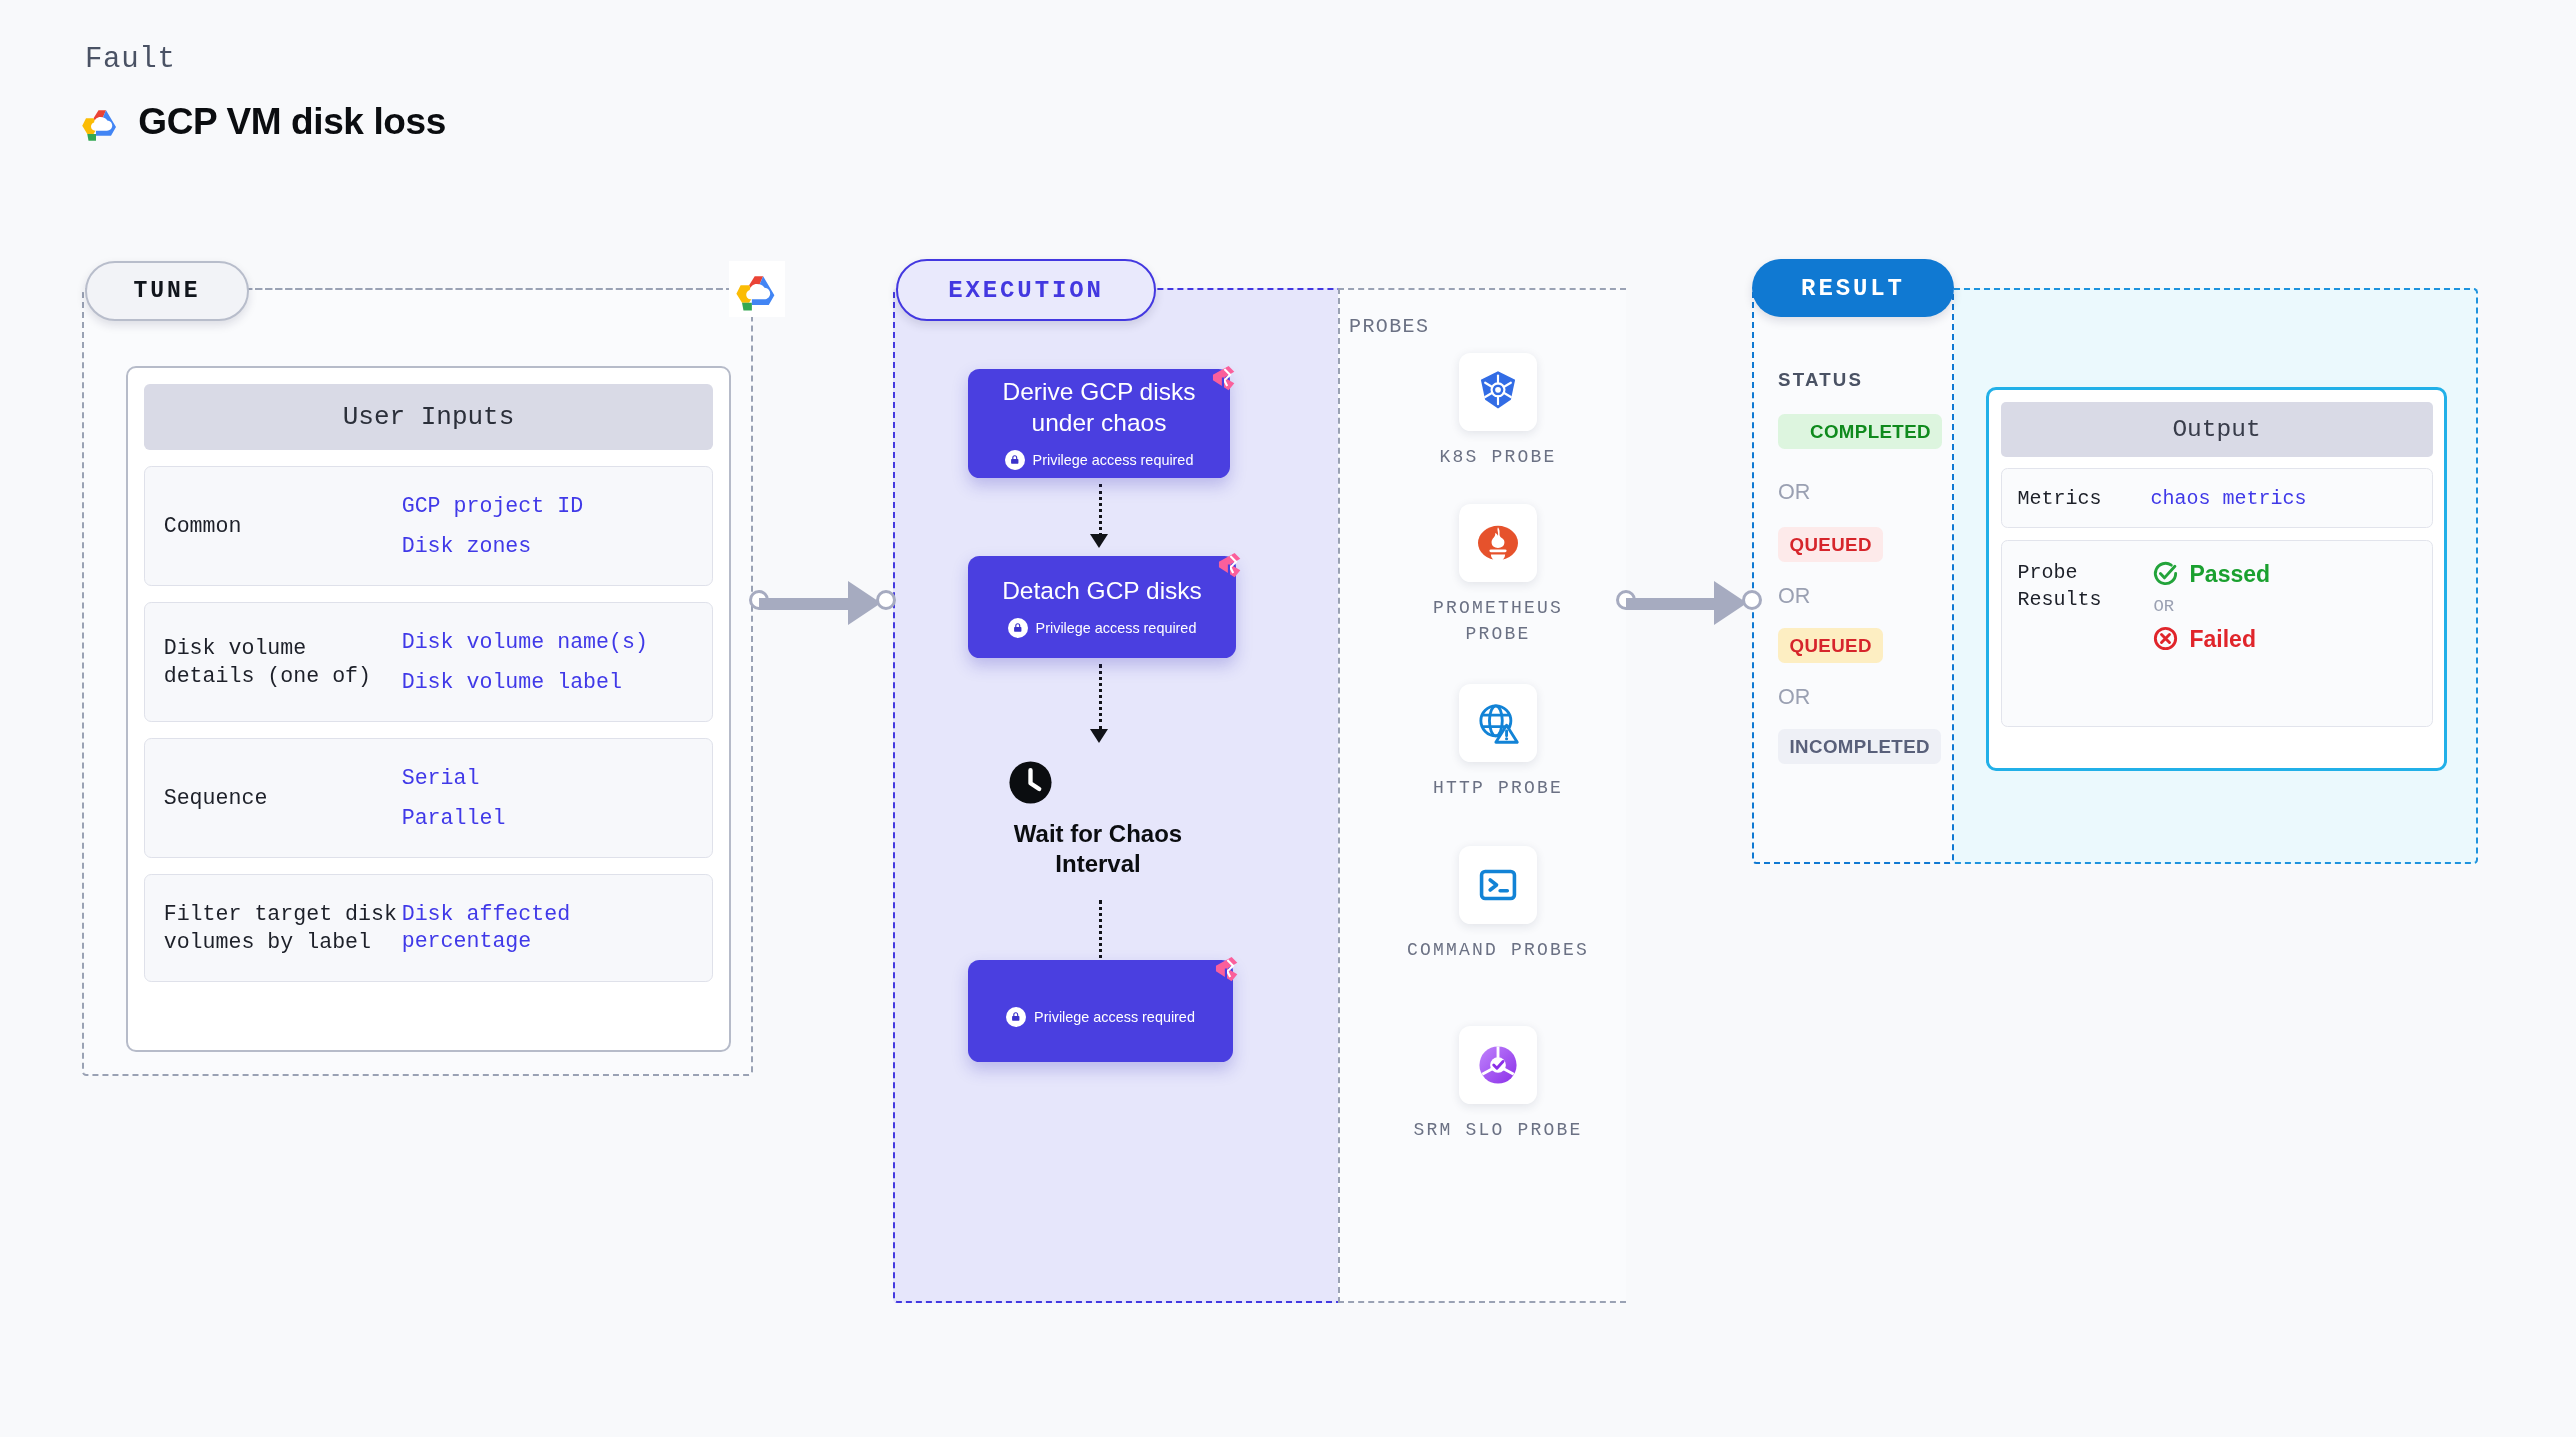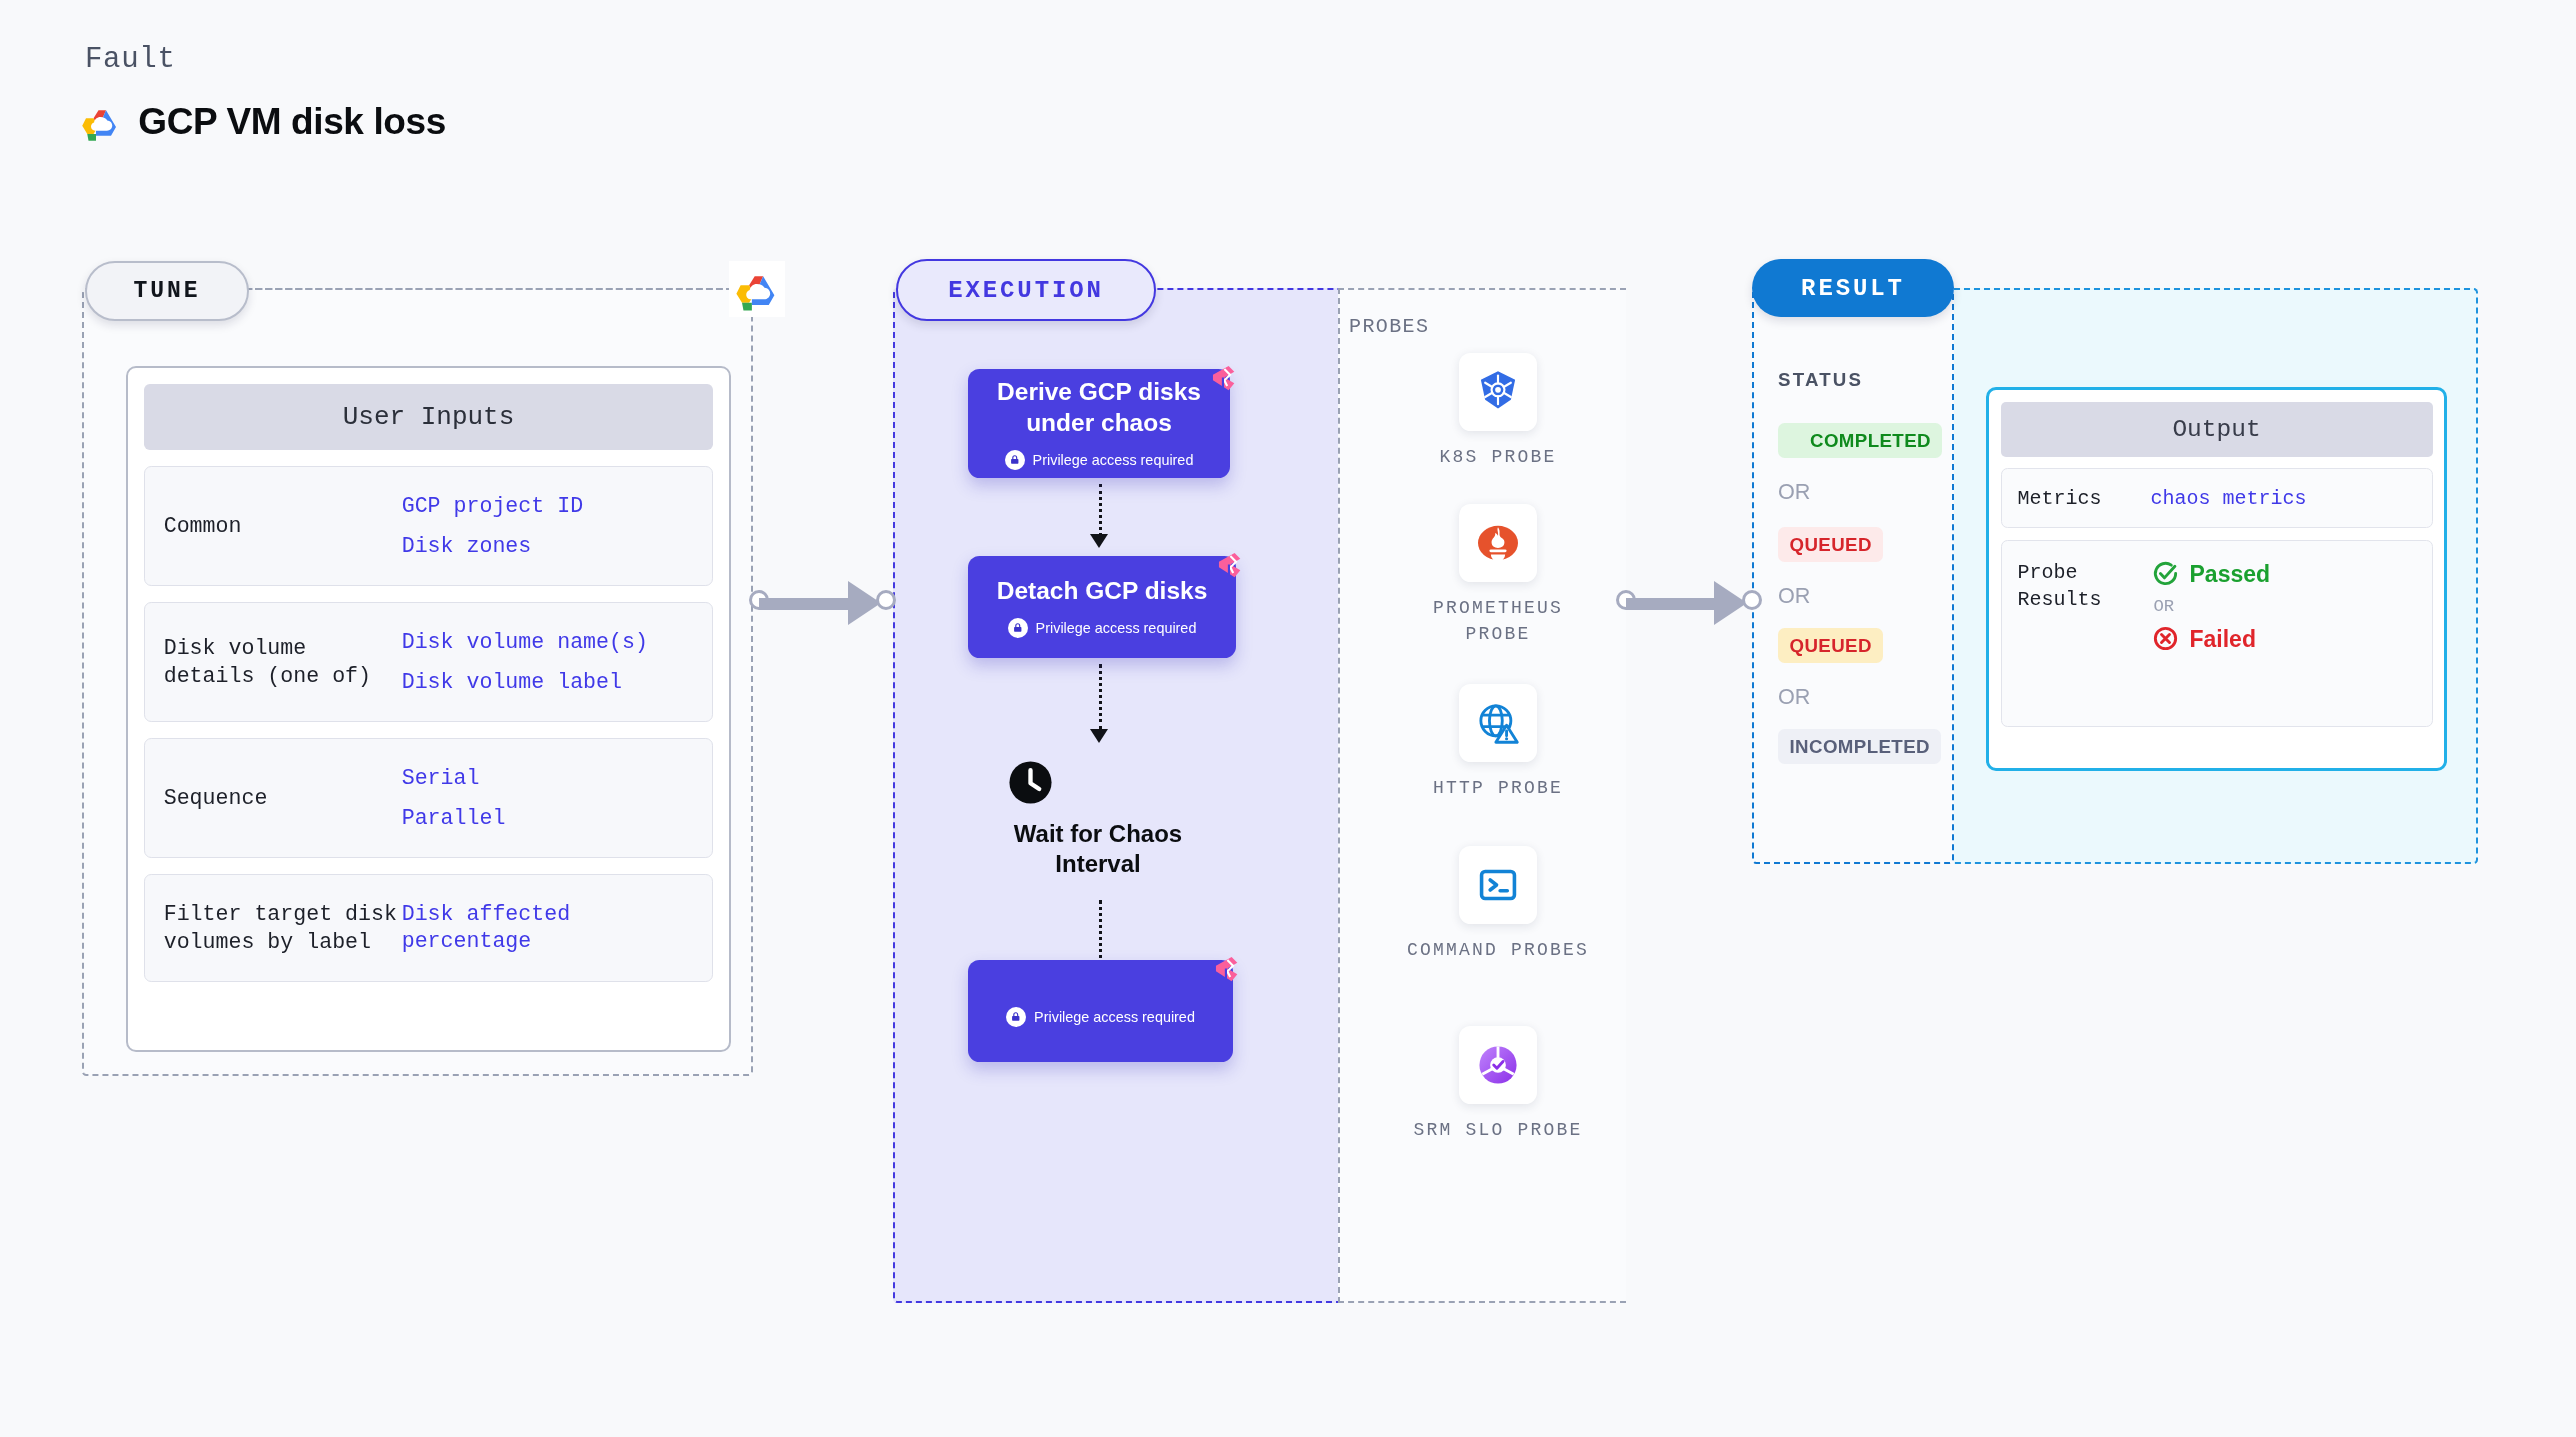--- a/index.html
+++ b/index.html
@@ -139,21 +139,21 @@
   }
 
   
   .step{
     position:absolute;background:#4a3fe0;border-radius:11.5px;
     box-shadow:0 7.2px 16px rgba(60,50,190,.25);
     display:flex;flex-direction:column;align-items:center;justify-content:center;
     box-sizing:border-box;z-index:4;
   }
   .step-title{
-    color:#ffffff;font-weight:bold;font-size:24.5px;text-align:center;line-height:1.24;
+    color:#ffffff;font-weight:normal;font-size:24.5px;text-align:center;line-height:1.24;
     padding:0 13px;
   }
   .step-priv{
     margin-top:11.5px;display:flex;align-items:center;gap:8px;
     color:#ffffff;font-size:14.4px;
   }
   .lock-dot{
     width:20px;height:20px;border-radius:50%;background:#ffffff;
     display:flex;align-items:center;justify-content:center;flex:0 0 20px;
   }
@@ -471,21 +471,21 @@
   <div class="conn-bar" style="left:10px;width:99px;"></div>
   <div class="conn-head" style="left:98px;"></div>
   <div class="conn-dot" style="left:126px;"></div>
 </div>
 
 <div class="panel" id="output-panel"></div>
 <div class="panel" id="result-panel"></div>
 <div class="badge" id="result-badge">RESULT</div>
 <div id="status-label">STATUS</div>
 
-<div class="st-chip" style="top:423px;background:#ddf5df;color:#0f8a1d;padding-left:32px;">COMPLETED</div>
+<div class="st-chip" style="top:414px;background:#ddf5df;color:#0f8a1d;padding-left:32px;">COMPLETED</div>
 <div class="st-or" style="top:479px;">OR</div>
 <div class="st-chip" style="top:527px;background:#fdeaea;color:#d6252b;">QUEUED</div>
 <div class="st-or" style="top:583px;">OR</div>
 <div class="st-chip" style="top:628px;background:#fdeec2;color:#d6252b;">QUEUED</div>
 <div class="st-or" style="top:684px;">OR</div>
 <div class="st-chip" style="top:729px;background:#eef0f6;color:#59607a;">INCOMPLETED</div>
 
 <div id="out-card">
   <div id="out-head">Output</div>
 

